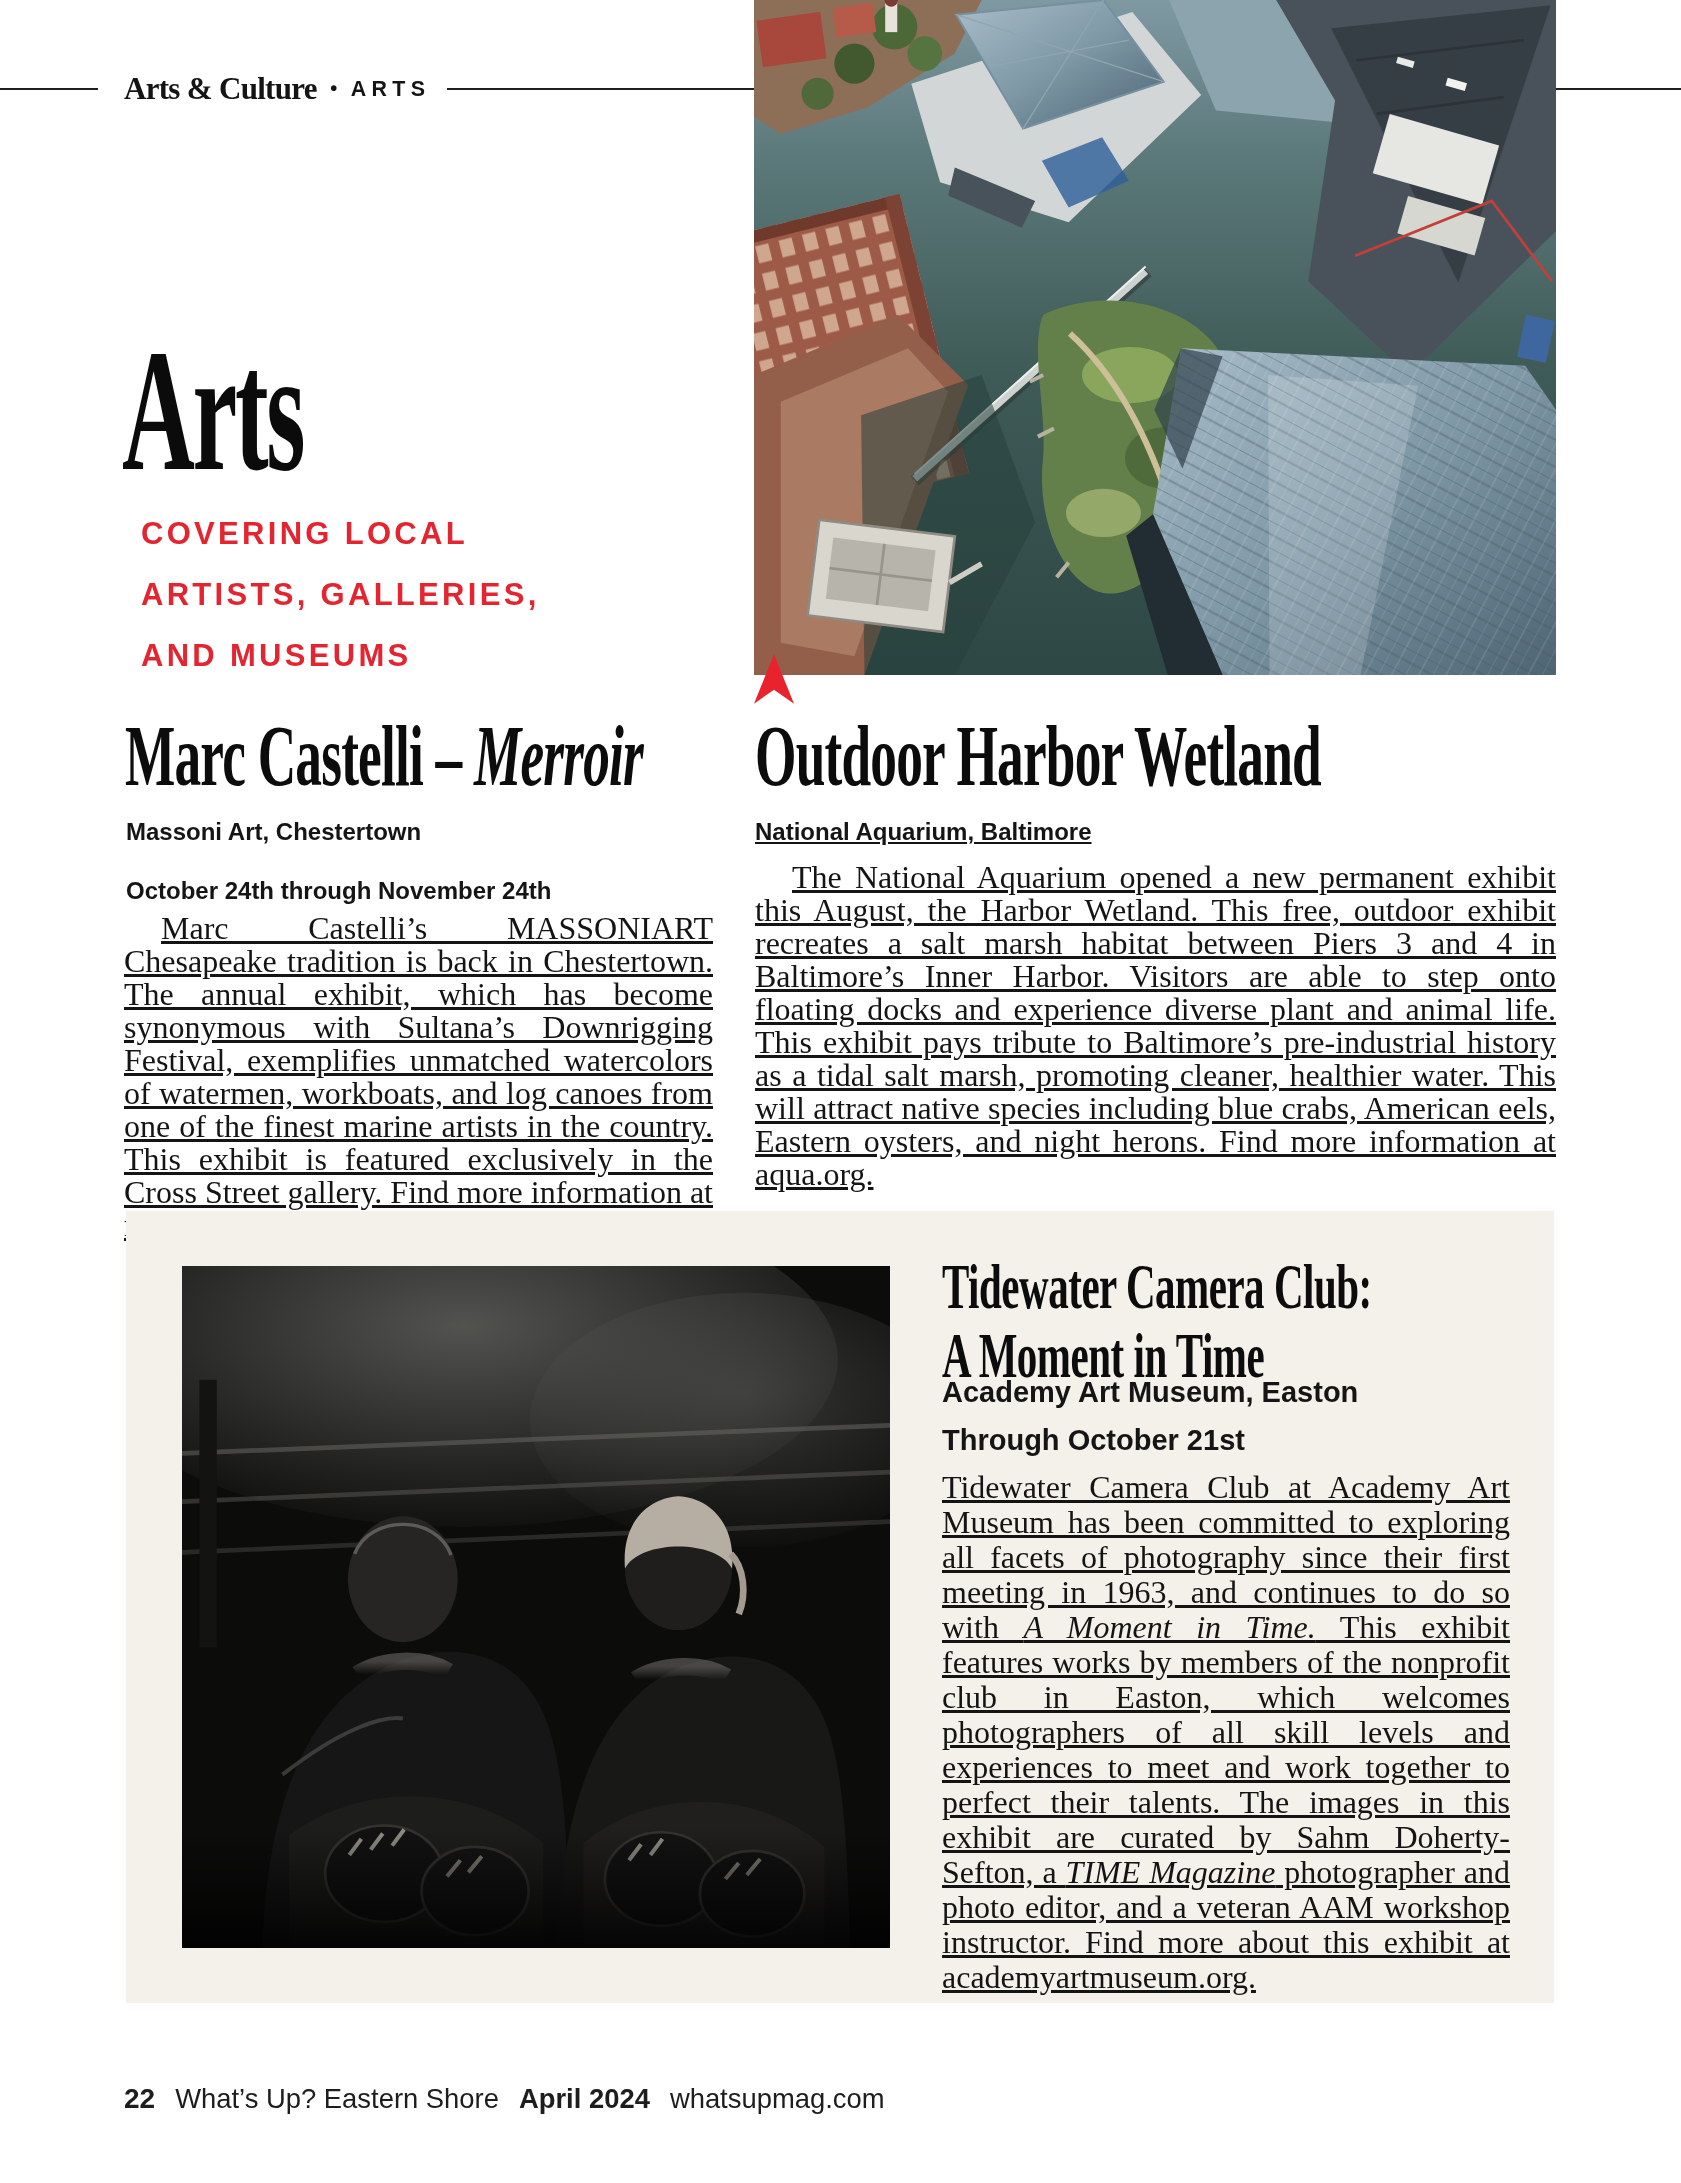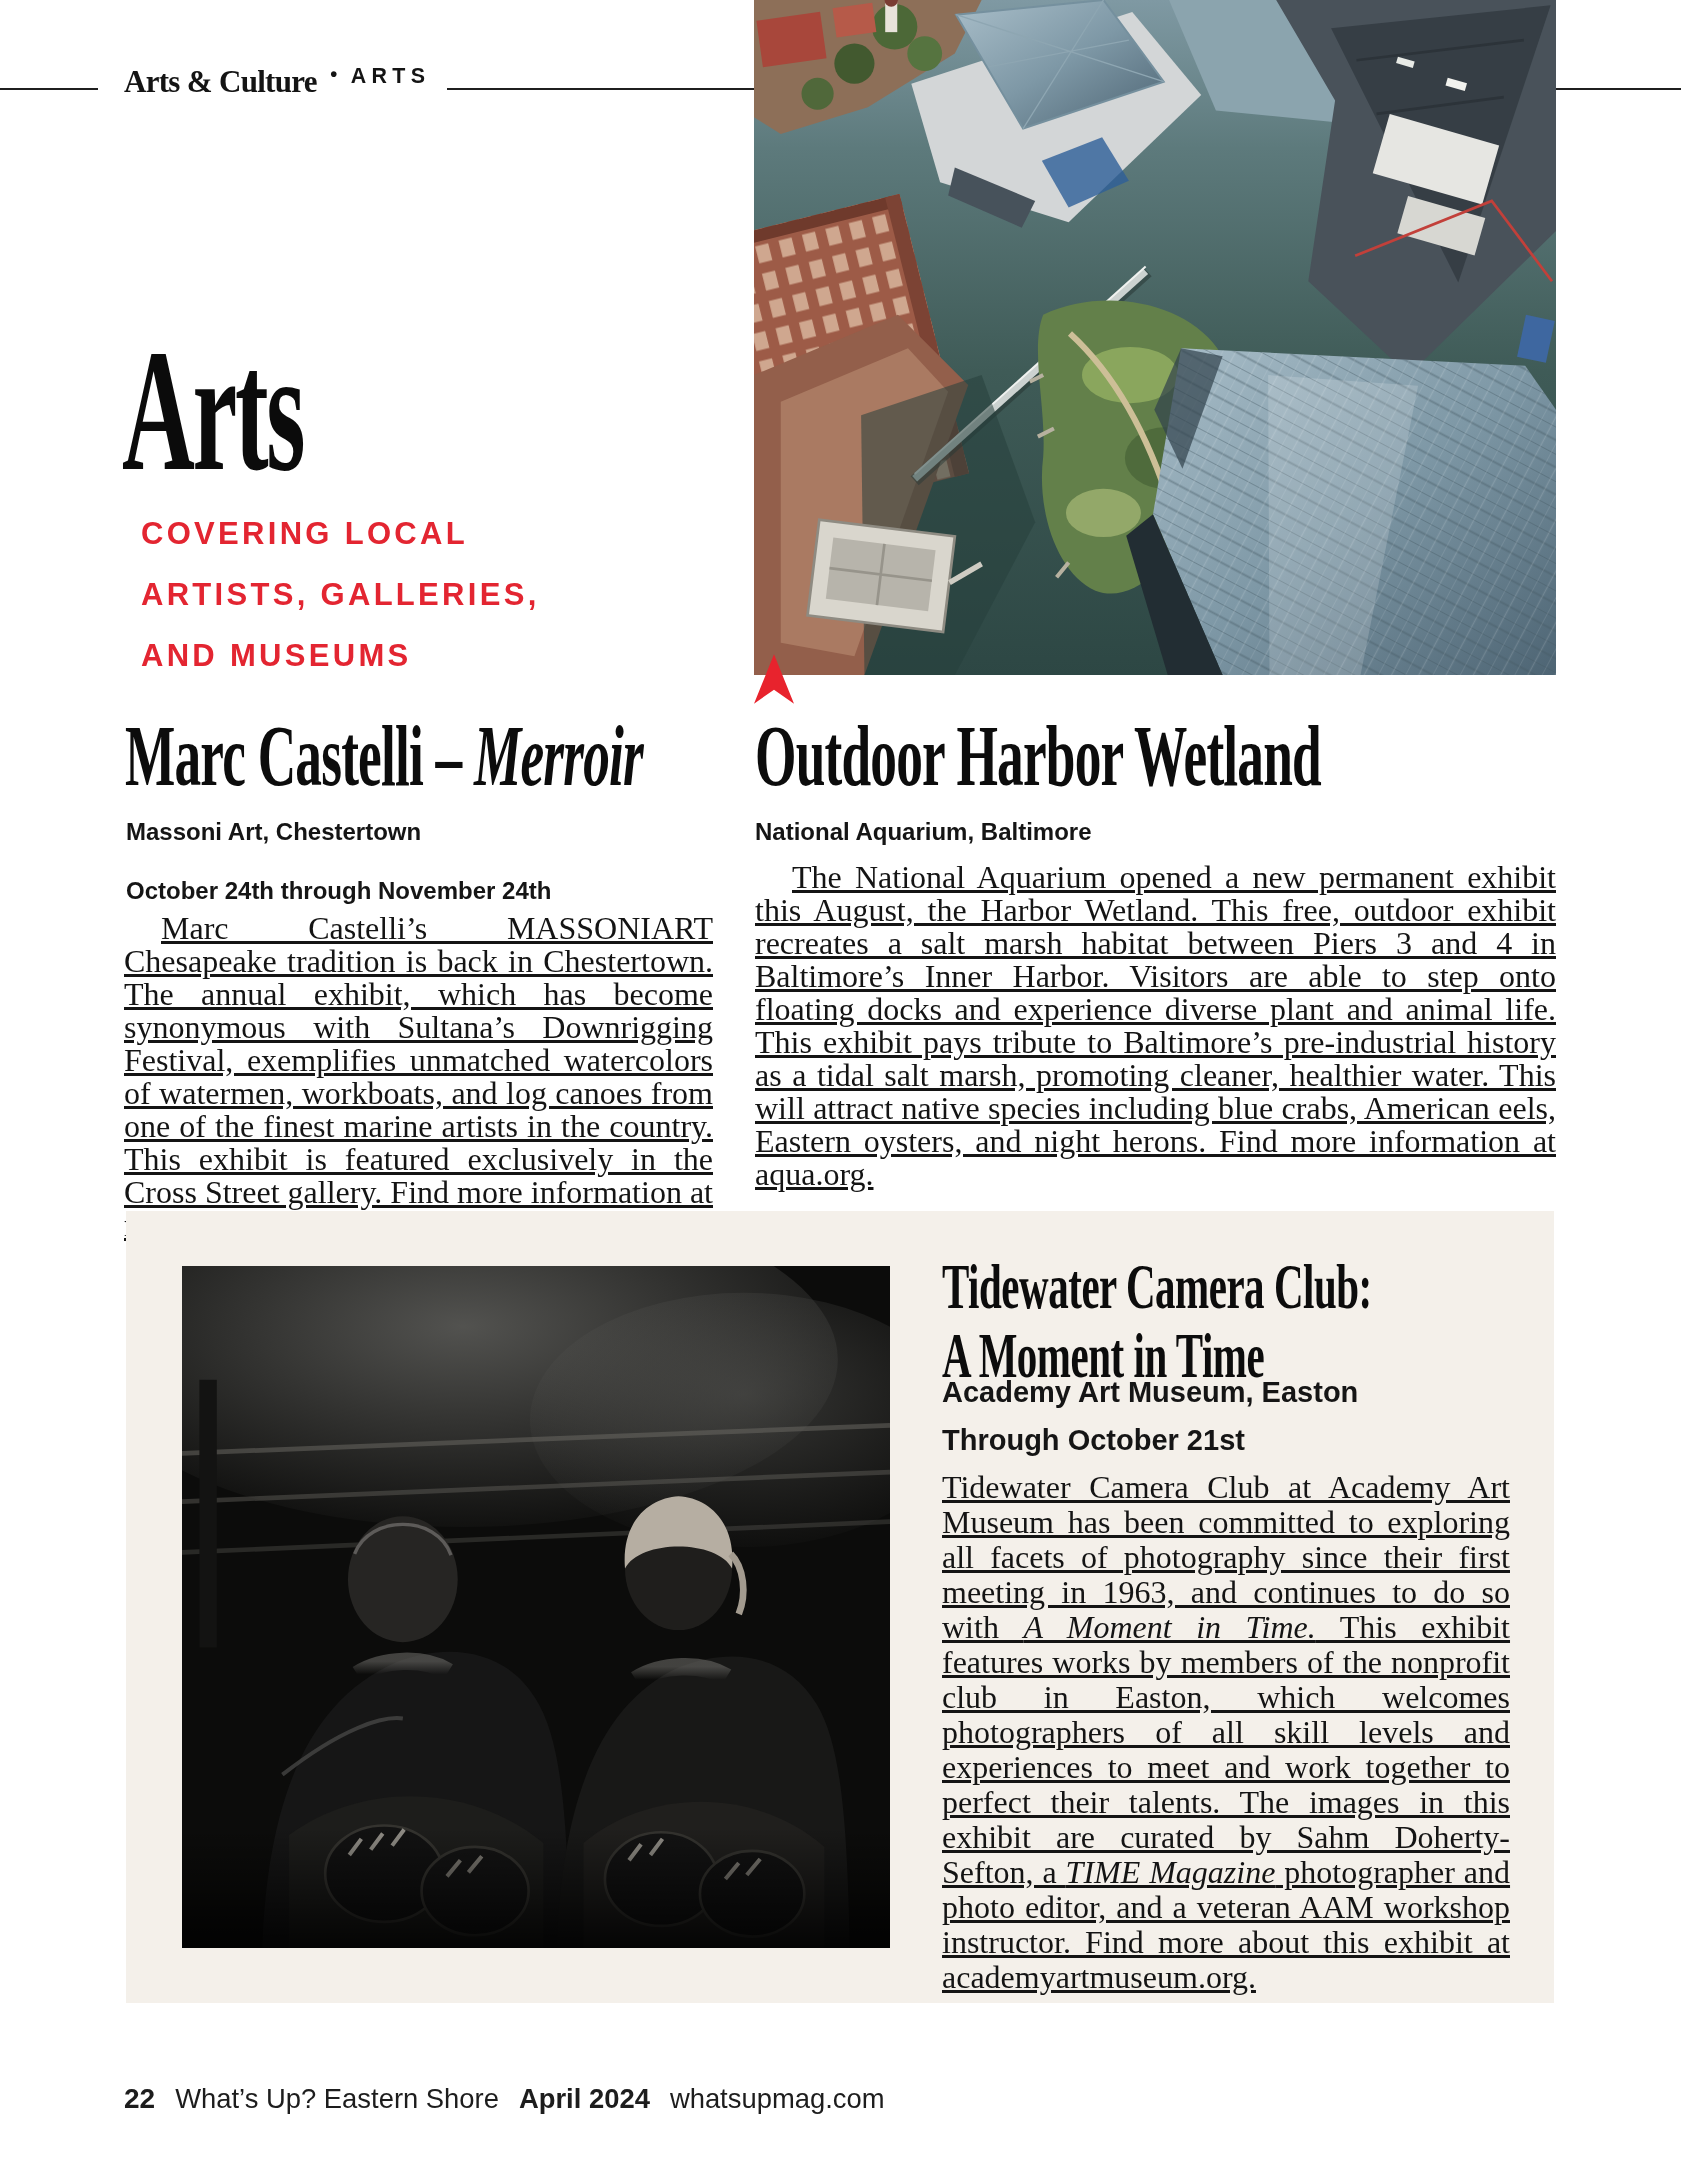--- a/index.html
+++ b/index.html
@@ -11,21 +11,21 @@
   .page{
     position:relative;width:1681px;height:2183px;background:#ffffff;
     overflow:hidden;font-family:"Liberation Serif","DejaVu Serif",serif;color:var(--ink);
   }
   
   .rule{position:absolute;top:88px;height:2px;background:#1f1f1f;z-index:1;}
   .rule-left{left:0;width:98px;}
   .rule-right{left:447px;right:0;}
   .masthead{
     position:absolute;left:124px;top:64px;height:50px;z-index:2;
-    display:flex;gap:13.4px;background:#fff;padding:0 6.7px 0 0;
+    display:flex;align-items:center;gap:13.4px;background:#fff;padding:0 6.7px 0 0;
   }
   .masthead .brand{font-weight:700;font-size:31px;white-space:nowrap;letter-spacing:-0.7px;}
   .masthead .dot{font-family:"Liberation Sans",sans-serif;font-size:20px;font-weight:700;transform:translateY(-1.3px);}
   .masthead .tag{font-family:"Liberation Sans",sans-serif;font-weight:700;font-size:21.4px;letter-spacing:5.4px;}
   
   .big-title{
     position:absolute;left:122px;top:324px;font-weight:700;font-size:174px;line-height:1;
     letter-spacing:-4px;transform:scaleX(.58);transform-origin:0 0;white-space:nowrap;color:#0b0b0b;
   }
   .eyebrow{
@@ -218,21 +218,21 @@
   <div class="art-head" style="left:125px;top:713px;">
     <span>Marc Castelli – </span><span class="it">Merroir</span>
   </div>
   <div class="sub" style="left:126px;top:802px;">
     <div>Massoni Art, Chestertown</div>
     <div>October 24th through November 24th</div>
   </div>
   <div class="body-copy indent" style="left:124px;top:912px;width:589px;">Marc Castelli’s MASSONIART Chesapeake tradition is back in Chestertown. The annual exhibit, which has become synonymous with Sultana’s Downrigging Festival, exemplifies unmatched watercolors of watermen, workboats, and log canoes from one of the finest marine artists in the country. This exhibit is featured exclusively in the Cross Street gallery. Find more information at massoniart.com.</div>
 
   <div class="art-head" style="left:755px;top:713px;">Outdoor Harbor Wetland</div>
-  <div class="sub" style="left:755px;top:802px;">
+  <div class="sub" style="left:755px;top:802px;text-decoration:underline;">
     <div>National Aquarium, Baltimore</div>
   </div>
   <div class="body-copy indent" style="left:755px;top:861px;width:801px;">The National Aquarium opened a new permanent exhibit this August, the Harbor Wetland. This free, outdoor exhibit recreates a salt marsh habitat between Piers 3 and 4 in Baltimore’s Inner Harbor. Visitors are able to step onto floating docks and experience diverse plant and animal life. This exhibit pays tribute to Baltimore’s pre-industrial history as a tidal salt marsh, promoting cleaner, healthier water. This will attract native species including blue crabs, American eels, Eastern oysters, and night herons. Find more information at aqua.org.</div>
 
   <div class="panel"></div>
 
   <svg class="photo-boxers" viewBox="0 0 1058 1019" preserveAspectRatio="none">
     <defs>
       <radialGradient id="sm" cx=".5" cy=".4" r=".65">
         <stop offset="0" stop-color="#5a5a57" stop-opacity=".9"></stop>

